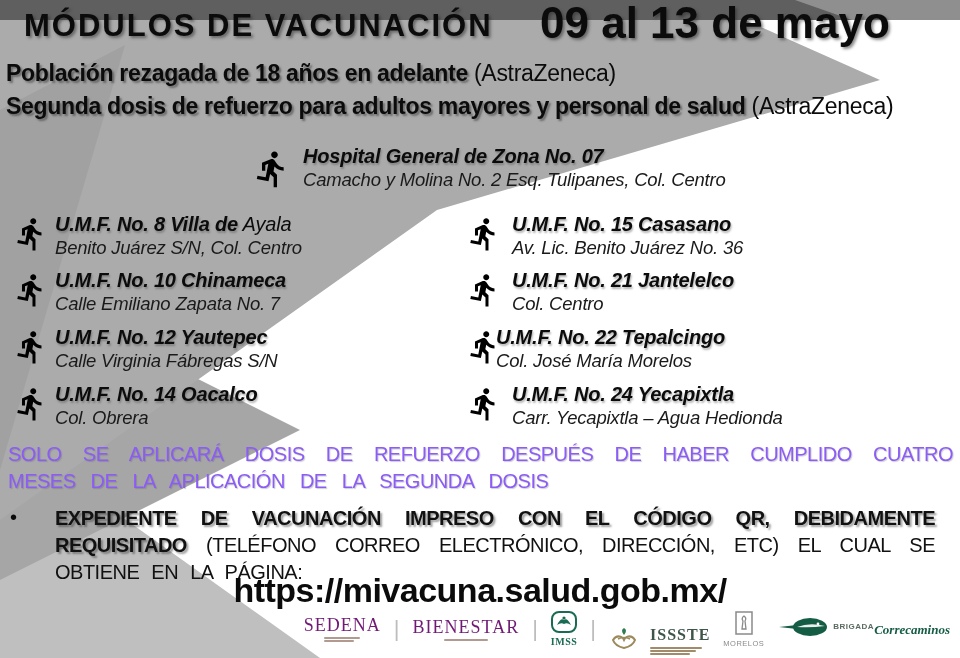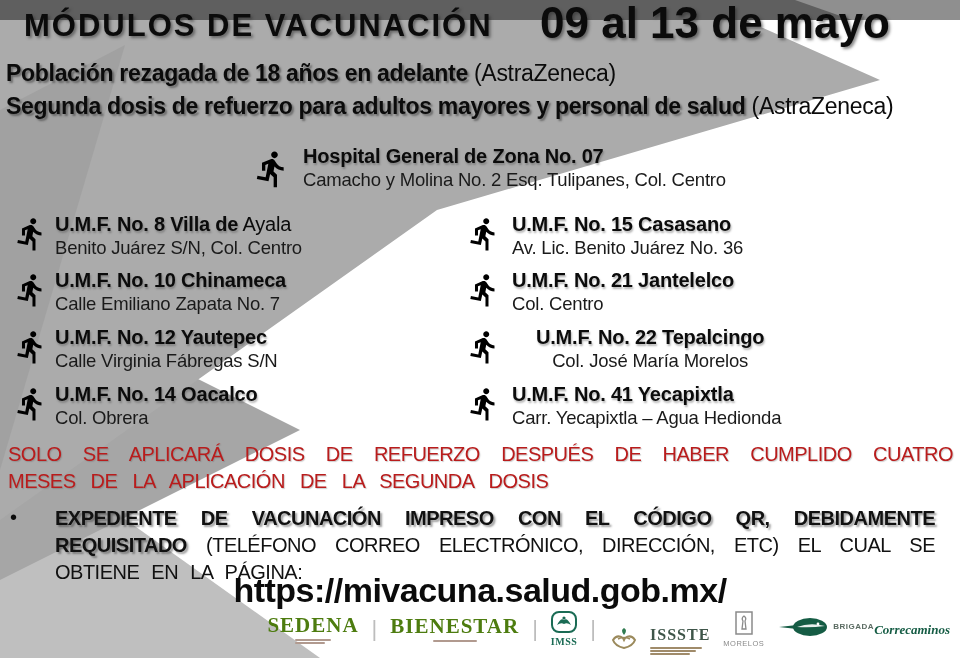--- a/index.html
+++ b/index.html
@@ -19,39 +19,39 @@
   
   .layer{position:absolute;z-index:5;}
   .shadowed{text-shadow:2px 2px 3px rgba(45,45,45,.55);}
   .page-title{left:24px;top:8px;font-size:31px;font-weight:bold;letter-spacing:2px;}
   .date-range{left:540px;top:-2px;font-size:44px;font-weight:bold;letter-spacing:0;}
   .subtitle{left:6px;font-size:23px;white-space:nowrap;letter-spacing:-0.3px;}
   .subtitle .b{font-weight:bold;text-shadow:2px 2px 2px rgba(45,45,45,.5);}
   .subtitle1{top:60px;}
   .subtitle2{top:93px;}
   
-  .entry{position:absolute;z-index:5;line-height:24px;}
+  .entry{position:absolute;z-index:5;line-height:24px;font-style:italic;}
   .entry .name{font-size:20px;font-weight:bold;letter-spacing:-0.2px;text-shadow:1px 1.5px 2px rgba(70,70,70,.4);}
   .entry .name .nrm{font-weight:normal;text-shadow:none;}
   .entry .addr{font-size:18.5px;letter-spacing:-0.2px;color:#1a1a1a;}
   .walk{position:absolute;z-index:5;}
   .walk svg{display:block;}
   
   .notice{left:8px;top:441px;width:945px;font-size:20px;line-height:27px;letter-spacing:-0.5px;
-          word-spacing:10px;text-align:justify;color:#b91c1c;text-shadow:1px 1px 1px rgba(90,90,90,.3);}
+          word-spacing:10px;text-align:justify;color:#8b5cf6;text-shadow:1px 1px 1px rgba(90,90,90,.3);}
   .bullet-dot{left:10px;top:506px;font-size:20px;}
   .bullet-text{left:55px;top:505px;width:880px;font-size:20px;line-height:27px;letter-spacing:-0.5px;
                word-spacing:7px;text-align:justify;color:#111;}
   .bullet-text .b{font-weight:bold;text-shadow:2px 2px 2px rgba(45,45,45,.45);}
   .url-line{left:0;top:571px;width:960px;text-align:center;font-size:34px;font-weight:bold;letter-spacing:-0.5px;}
   
   .footer{left:0;right:0;top:610px;height:38px;display:flex;align-items:center;justify-content:flex-end;
           gap:13px;padding-right:10px;z-index:6;}
   .logo{display:flex;flex-direction:column;align-items:center;line-height:1;}
-  .logo .wordmark{font-family:"Liberation Serif","DejaVu Serif",serif;font-weight:bold;color:#4d7c0f;font-size:21px;letter-spacing:1px;}
+  .logo .wordmark{font-family:"Liberation Serif","DejaVu Serif",serif;font-weight:normal;color:#701a75;font-size:18px;letter-spacing:1px;}
   .tagbars{margin-top:3px;display:flex;flex-direction:column;gap:1px;align-items:flex-start;}
   .tagbars i{display:block;height:2px;background:#b19a8f;border-radius:1px;}
   .divider{color:#bdbdbd;font-size:22px;font-weight:300;}
   .imss-txt{color:#1a6b54;font-weight:bold;font-size:10px;margin-top:1px;font-family:"Liberation Serif",serif;letter-spacing:.5px;}
   .issste-block{display:flex;align-items:flex-start;gap:11px;margin-top:24px;}
   .issste-col{display:flex;flex-direction:column;align-items:flex-start;}
   .issste-txt{color:#3e5549;font-weight:bold;font-size:16px;font-family:"Liberation Serif",serif;letter-spacing:1px;}
   .morelos-txt{color:#8a8a8a;font-size:7.5px;margin-top:2px;letter-spacing:.5px;}
   .brigada{display:flex;align-items:center;gap:4px;}
   .brigada-col{display:flex;line-height:1;}
@@ -150,32 +150,32 @@
   <div class="entry" style="left:512px;top:268px;">
     <div class="name"><span>U.M.F. No. 21 Jantelelco</span></div>
     <div class="addr">Col. Centro</div>
   </div>
 
   <div class="walk" style="left:466px;top:327px;">
     <svg width="36" height="40" viewBox="0 0 24 24" fill="#000">
         <path d="M13.49 5.48c1.1 0 2-.9 2-2s-.9-2-2-2-2 .9-2 2 .9 2 2 2zm-3.6 13.9l1-4.4 2.1 2v6h2v-7.5l-2.1-2 .6-3c1.3 1.5 3.3 2.5 5.5 2.5v-2c-1.9 0-3.5-1-4.3-2.4l-1-1.6c-.4-.6-1-1-1.7-1-.3 0-.5.1-.8.1l-5.2 2.2v4.7h2v-3.4l1.8-.7-1.6 8.1-4.9-1-.4 2 7 1.4z"></path>
       </svg>
   </div>
-  <div class="entry" style="left:536px;top:325px;text-align:center;">
+  <div class="entry" style="left:496px;top:325px;">
     <div class="name"><span>U.M.F. No. 22 Tepalcingo</span></div>
     <div class="addr">Col. José María Morelos</div>
   </div>
 
   <div class="walk" style="left:466px;top:384px;">
     <svg width="36" height="40" viewBox="0 0 24 24" fill="#000">
         <path d="M13.49 5.48c1.1 0 2-.9 2-2s-.9-2-2-2-2 .9-2 2 .9 2 2 2zm-3.6 13.9l1-4.4 2.1 2v6h2v-7.5l-2.1-2 .6-3c1.3 1.5 3.3 2.5 5.5 2.5v-2c-1.9 0-3.5-1-4.3-2.4l-1-1.6c-.4-.6-1-1-1.7-1-.3 0-.5.1-.8.1l-5.2 2.2v4.7h2v-3.4l1.8-.7-1.6 8.1-4.9-1-.4 2 7 1.4z"></path>
       </svg>
   </div>
   <div class="entry" style="left:512px;top:382px;">
-    <div class="name"><span>U.M.F. No. 41 Yecapixtla</span></div>
+    <div class="name"><span>U.M.F. No. 24 Yecapixtla</span></div>
     <div class="addr">Carr. Yecapixtla – Agua Hedionda</div>
   </div>
 
   <div class="layer notice">SOLO SE APLICARÁ  DOSIS DE REFUERZO DESPUÉS DE HABER CUMPLIDO CUATRO MESES DE LA APLICACIÓN  DE LA SEGUNDA  DOSIS</div>
   <div class="layer bullet-dot">•</div>
   <div class="layer bullet-text">
     <span class="b">EXPEDIENTE DE VACUNACIÓN IMPRESO CON EL CÓDIGO QR, DEBIDAMENTE REQUISITADO</span><span> (TELÉFONO CORREO ELECTRÓNICO, DIRECCIÓN,  ETC)  EL CUAL SE OBTIENE EN LA PÁGINA:</span>
   </div>
 
   <div class="layer url-line">https://mivacuna.salud.gob.mx/</div>

